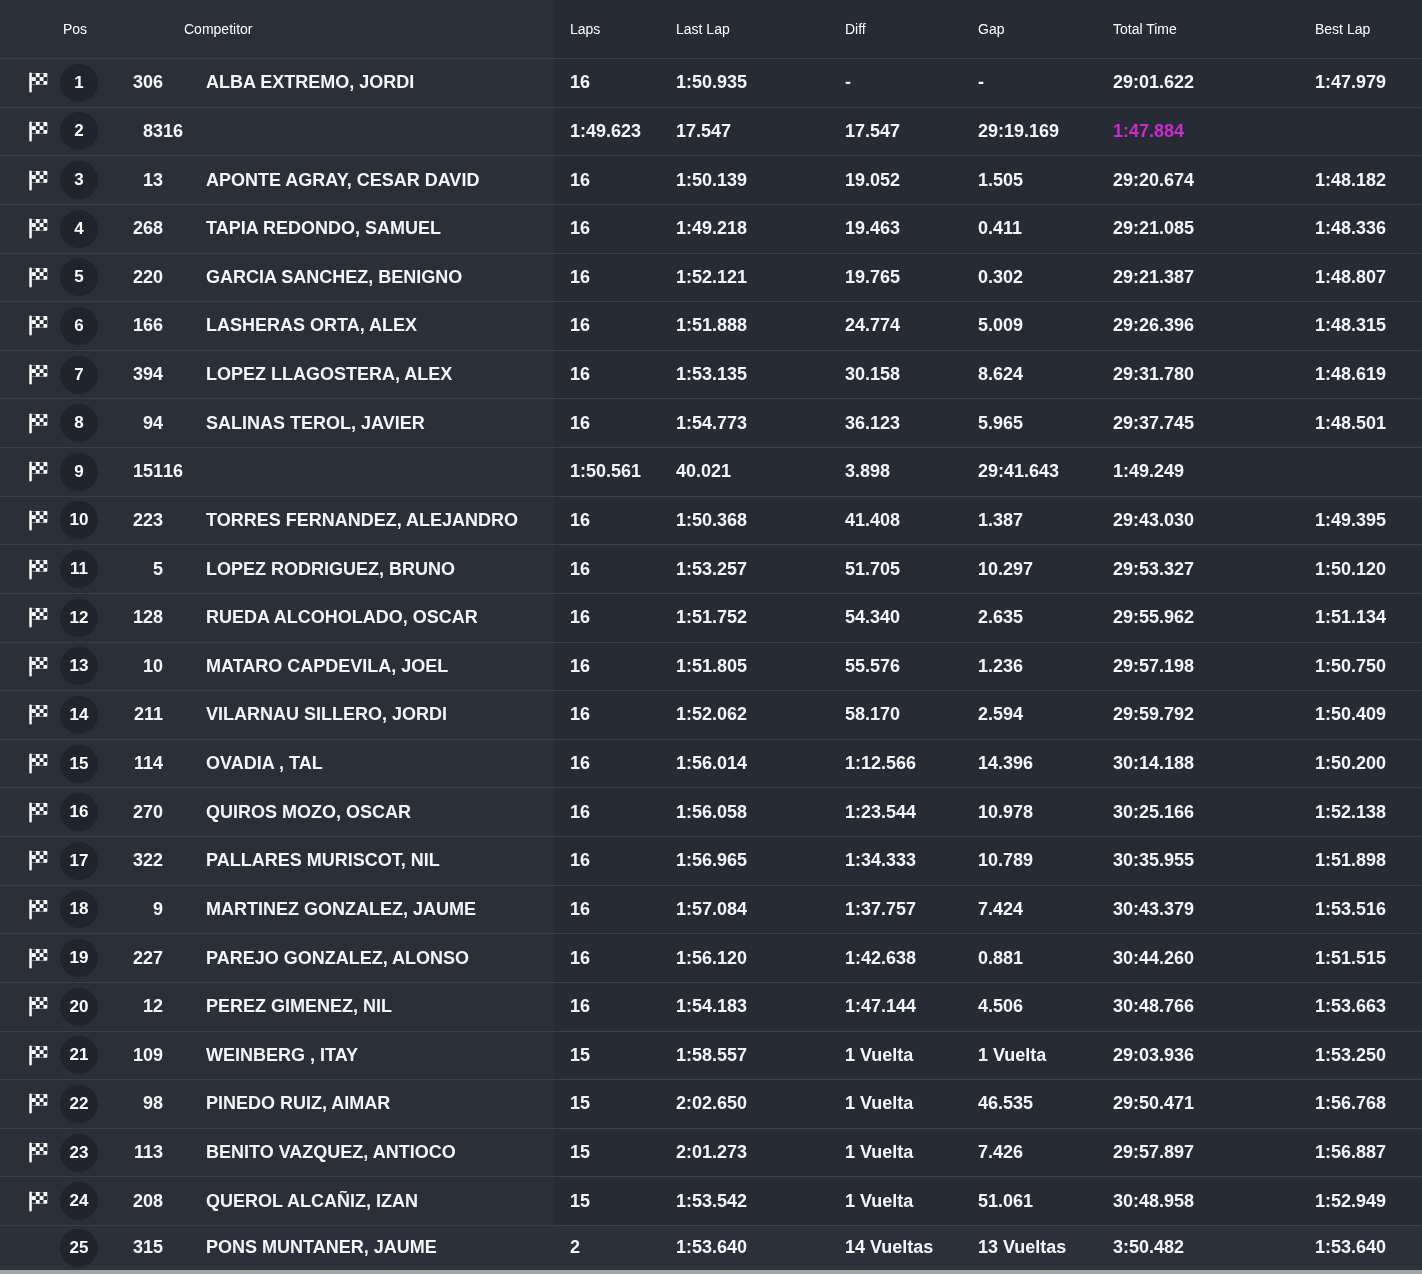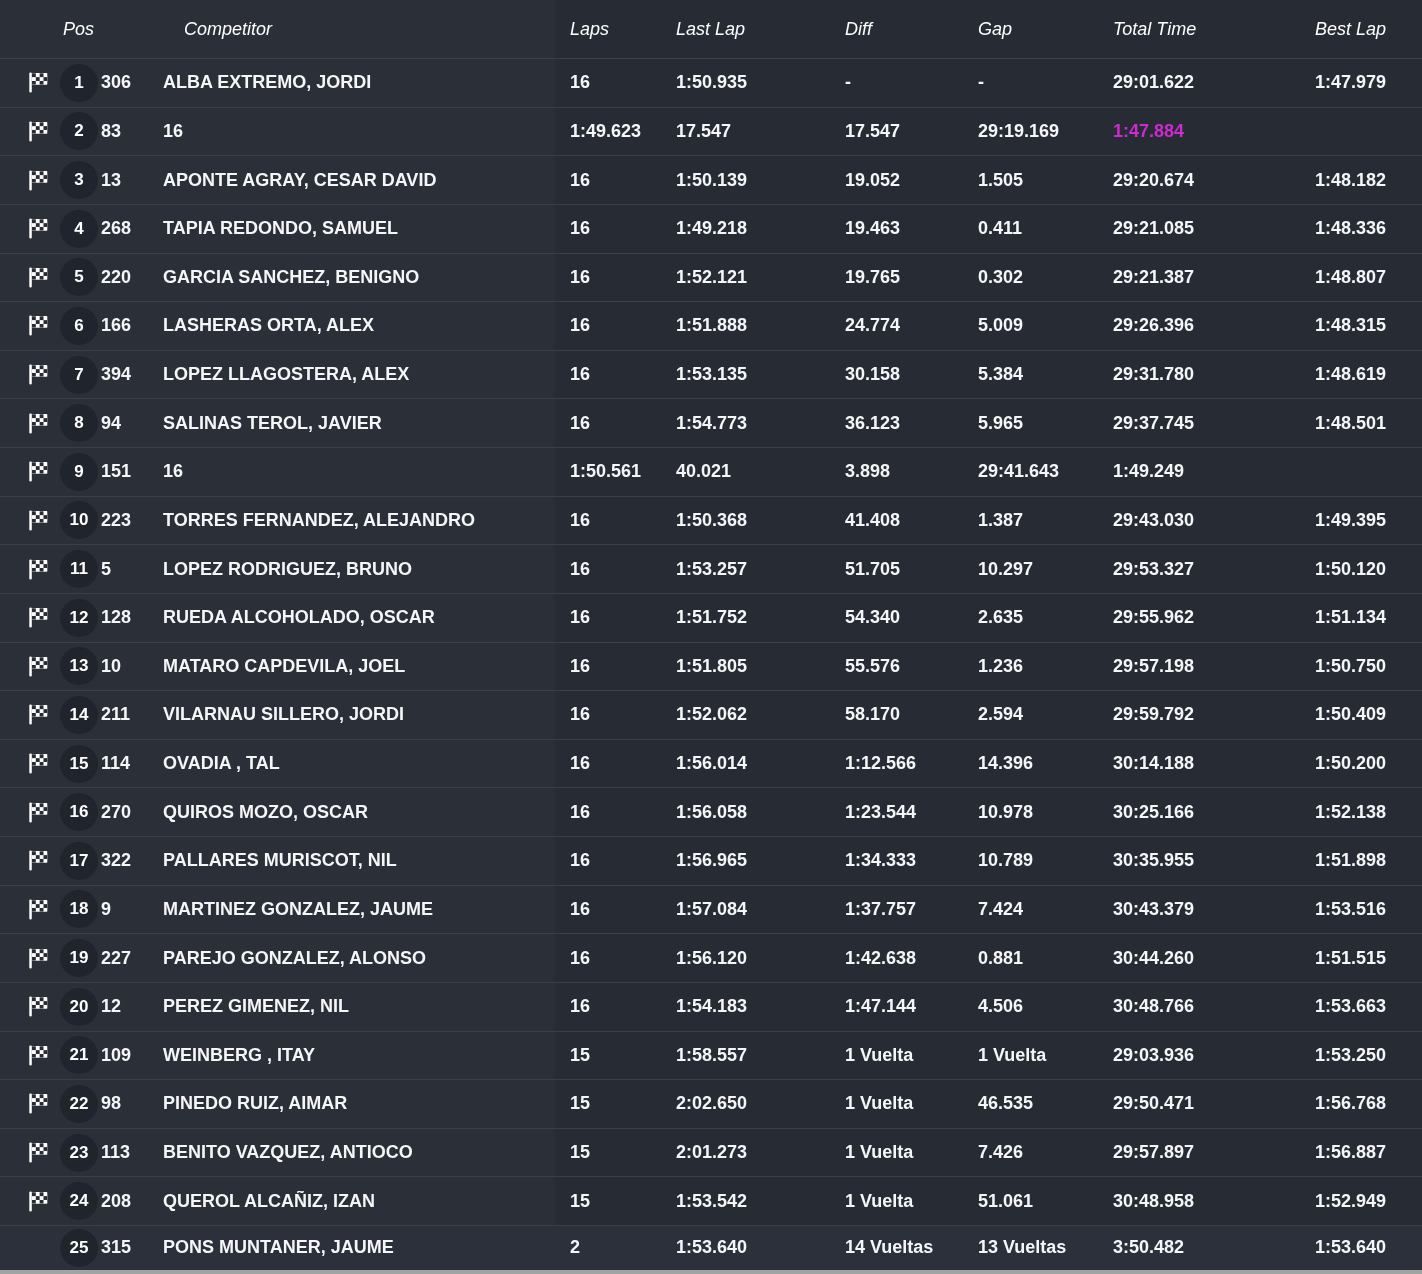--- a/index.html
+++ b/index.html
@@ -23,24 +23,23 @@
   .grid-row{
     display:grid;
     grid-template-columns:57px 44px 62px 407px 106px 169px 133px 135px 202px 107px;
     align-items:center;
     width:1422px;
   }
 
   .header-row{
     height:58px;
     background:linear-gradient(to right, var(--row-bg-left) 0, var(--row-bg-left) 555px, var(--row-bg-right) 555px);
-    font-size:18px;
+    font-size:14px;
     font-weight:400;
     color:#ffffff;
-    font-style:italic;
   }
   .header-row .h-pos{ padding-left:6px; }
   .header-row .h-name{ padding-left:21px; }
 
   .row{
     height:48.64px;
     border-top:1px solid var(--separator);
     background:linear-gradient(to right, var(--row-bg-left) 0, var(--row-bg-left) 555px, var(--row-bg-right) 555px);
     font-size:18px;
     font-weight:700;
@@ -52,22 +51,22 @@
 
   .c-flag{ padding-left:27px; display:flex; align-items:center; }
   .c-pos{ display:flex; justify-content:flex-start; }
   .pos-badge{
     width:38px; height:38px; margin-left:3px;
     border-radius:50%;
     background:var(--pos-circle);
     display:flex; align-items:center; justify-content:center;
     font-size:17px; font-weight:700; color:#ffffff;
   }
-  .c-num{ white-space:nowrap; }
-  .c-name{ white-space:nowrap; overflow:hidden; }
+  .c-num{ text-align:right; white-space:nowrap; }
+  .c-name{ padding-left:21px; white-space:nowrap; overflow:hidden;margin-left:22px; }
   .c-plain{ white-space:nowrap; }
   .accent{ color:var(--accent); }
   .flag-svg{ display:block; }
 </style>
 </head>
 <body>
 
 <div class="results-table">
 
   <div class="grid-row header-row">
@@ -261,21 +260,21 @@
         </svg>
       </div>
       <div class="c-pos">
         <div class="pos-badge">7</div>
       </div>
       <div class="c-num">394</div>
       <div class="c-name">LOPEZ LLAGOSTERA, ALEX</div>
       <div class="c-plain">16</div>
       <div class="c-plain">1:53.135</div>
       <div class="c-plain">30.158</div>
-      <div class="c-plain">5.384</div>
+      <div class="c-plain">8.624</div>
       <div class="c-plain">29:31.780</div>
       <div class="c-plain c-best">1:48.619</div>
     </div>
       <div class="grid-row row">
       <div class="c-flag">
         <svg class="flag-svg" width="23" height="23" viewBox="0 0 24 24" aria-hidden="true">
           <rect x="2.4" y="1.5" width="2.6" height="21" rx="1.2" fill="#ffffff"></rect>
           <rect x="5" y="2.2" width="16.2" height="12.1" rx="0.8" fill="#ffffff"></rect>
           <g fill="#262b34">
             <rect x="5.2" y="2.4" width="4" height="4"></rect>

